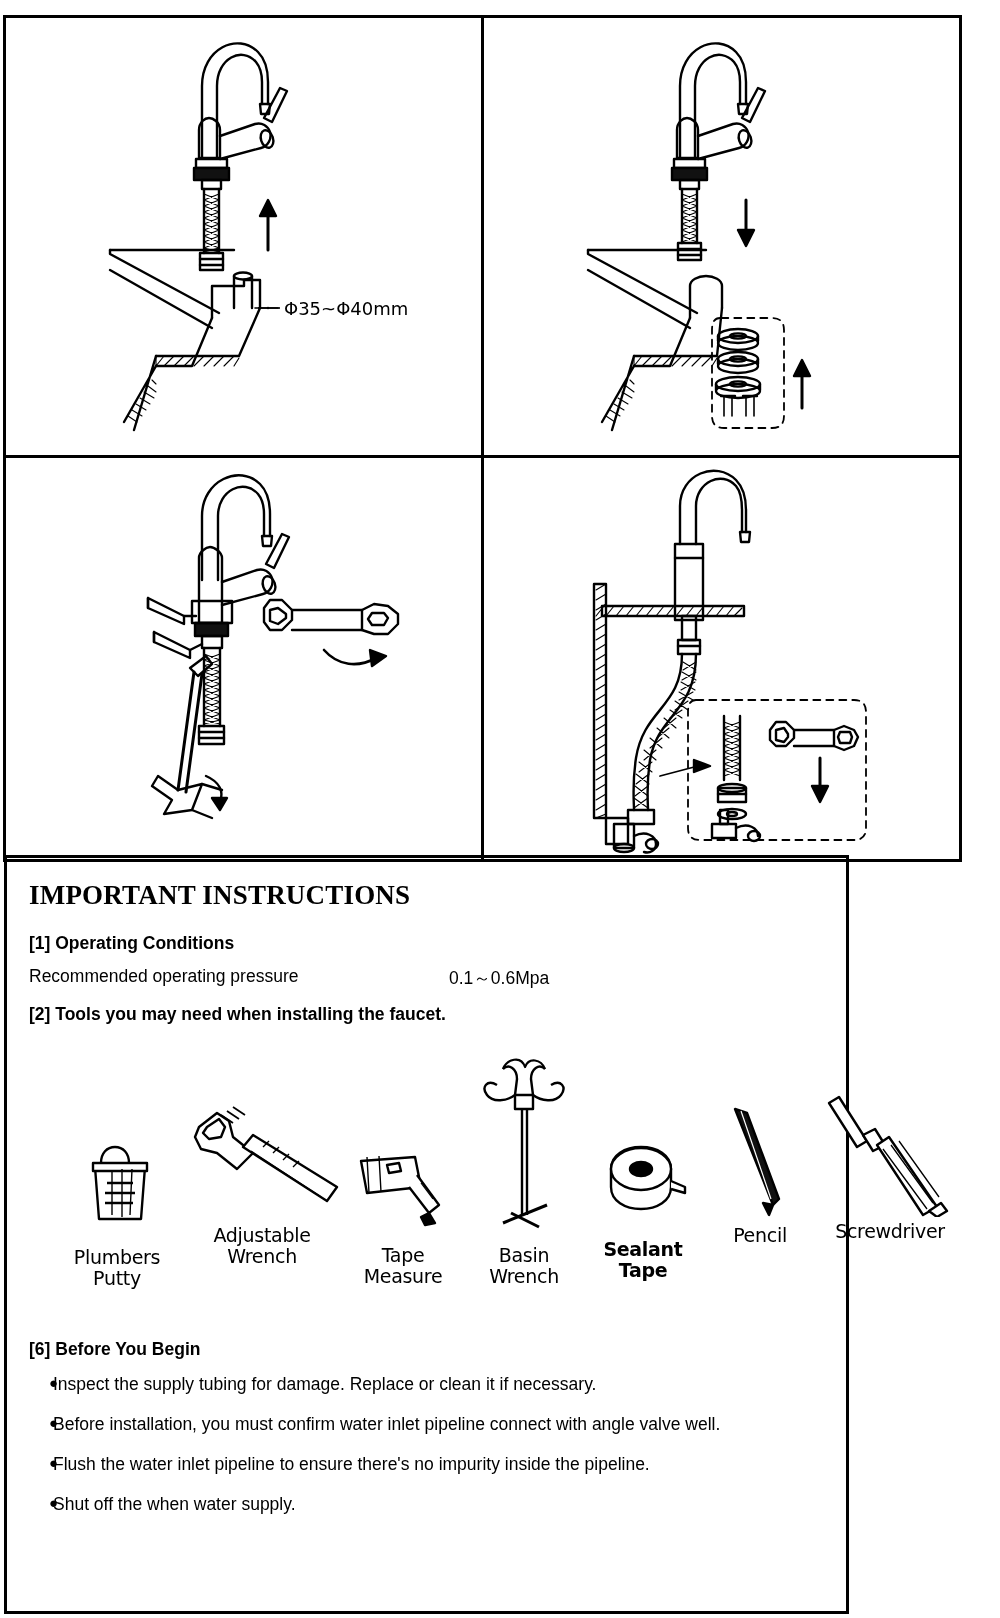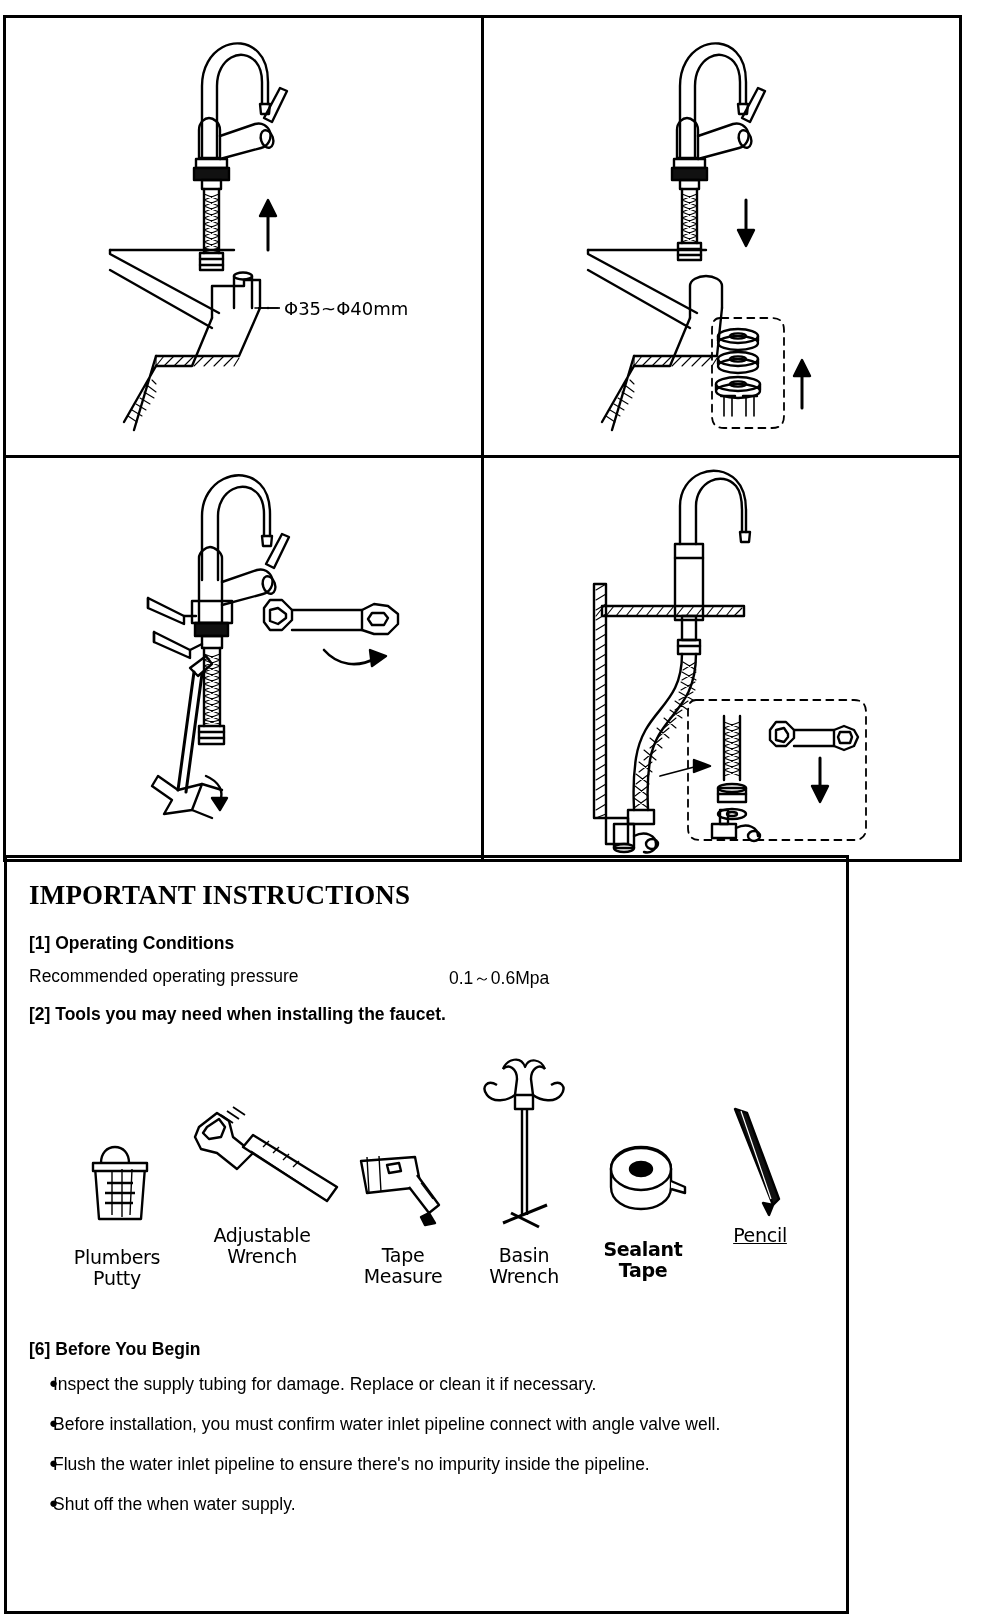--- a/index.html
+++ b/index.html
@@ -448,33 +448,47 @@
               <ellipse cx="58" cy="62" rx="30" ry="21" fill="#fff"></ellipse>
               <ellipse cx="58" cy="62" rx="11" ry="7" fill="#000"></ellipse>
               <path d="M88 74 L102 80 L102 86 L88 82" fill="#fff"></path>
             </g>
           </svg>
         </div>
         <div class="tool-label">Sealant
 Tape</div>
       </div>
 
-      <div class="tool" style="left:668px; top:40px; width:130px;text-decoration:underline;">
+      <div class="tool" style="left:668px; top:40px; width:130px;">
         <div class="tool-art">
           <svg width="130" height="128" viewBox="0 0 130 128">
             <g fill="none" stroke="#000" stroke-width="2.4" stroke-linejoin="round">
               <path d="M40 16 L52 20 L84 106 L78 112 Z" fill="#111"></path>
               <path d="M78 112 L74 122 L68 110 Z" fill="#000"></path>
               <path d="M46 18 L76 106" stroke="#fff" stroke-width="1.2"></path>
             </g>
           </svg>
         </div>
         <div class="tool-label">Pencil</div>
       </div>
 
+      <div class="tool" style="left:778px; top:36px; width:170px;">
+        <div class="tool-art">
+          <svg width="170" height="128" viewBox="0 0 170 128">
+            <g fill="none" stroke="#000" stroke-width="2.4" stroke-linejoin="round">
+              <path d="M24 14 L34 8 L62 52 L52 58 Z" fill="#fff"></path>
+              <path d="M58 46 L70 40 L80 56 L68 62 Z" fill="#fff"></path>
+              <path d="M72 56 L84 48 L132 118 L118 126 Z" fill="#fff"></path>
+              <path d="M78 60 L122 120 M86 56 L128 114 M94 52 L134 108" stroke-width="1.3"></path>
+              <path d="M124 122 L136 114 L142 122 L132 128 Z" fill="#fff"></path>
+            </g>
+          </svg>
+        </div>
+        <div class="tool-label">Screwdriver</div>
+      </div>
     </div>
 
     <div class="b3-head">[6] Before You Begin</div>
 
     <ul class="bullets">
       <li>
         <span class="dot">●</span>
         <span class="txt">Inspect the supply tubing for damage. Replace or clean it if necessary.</span>
       </li>
       <li>

